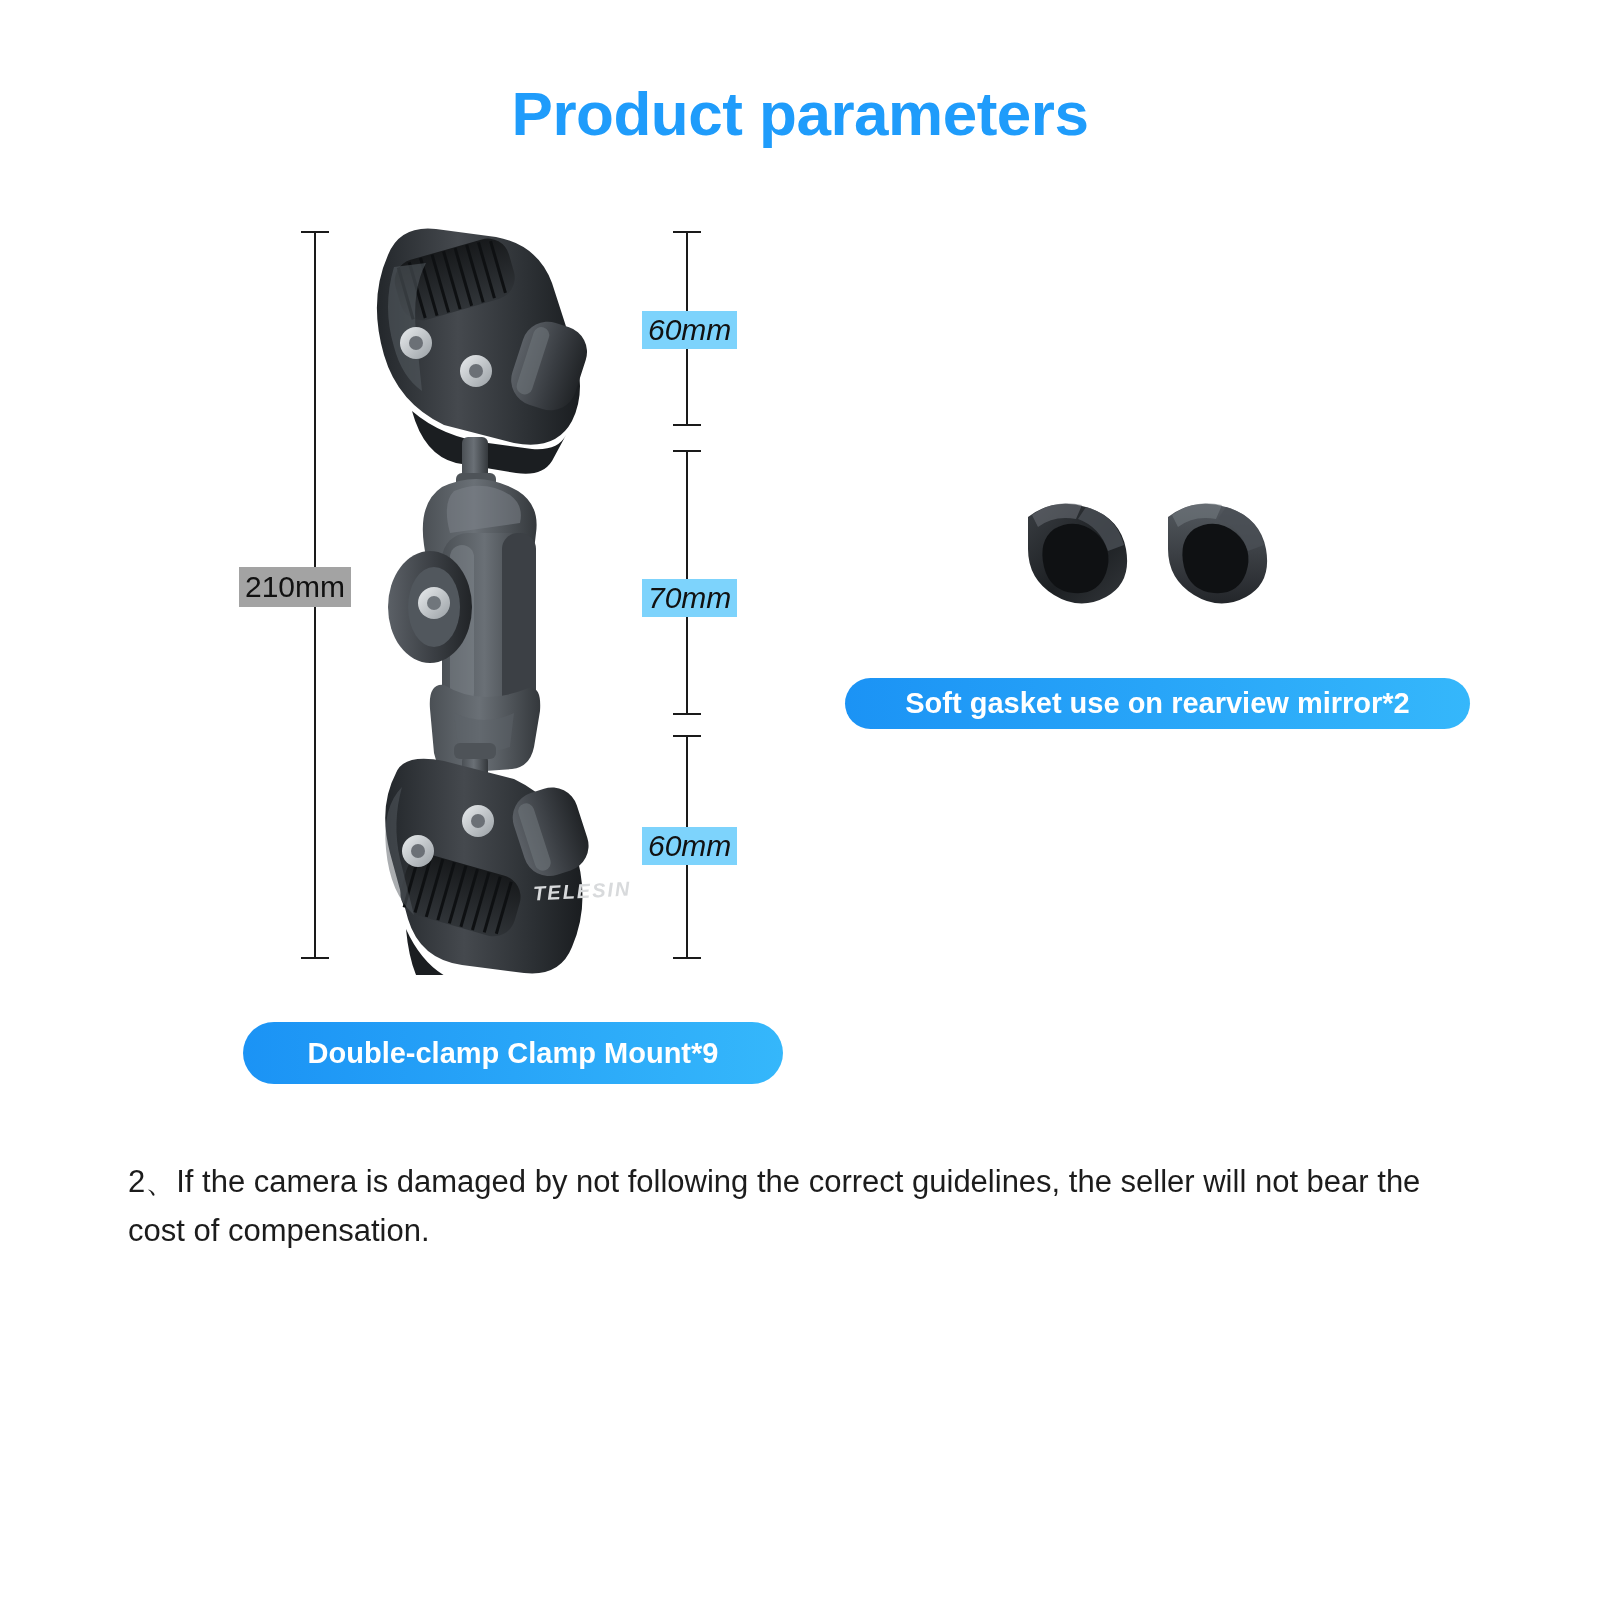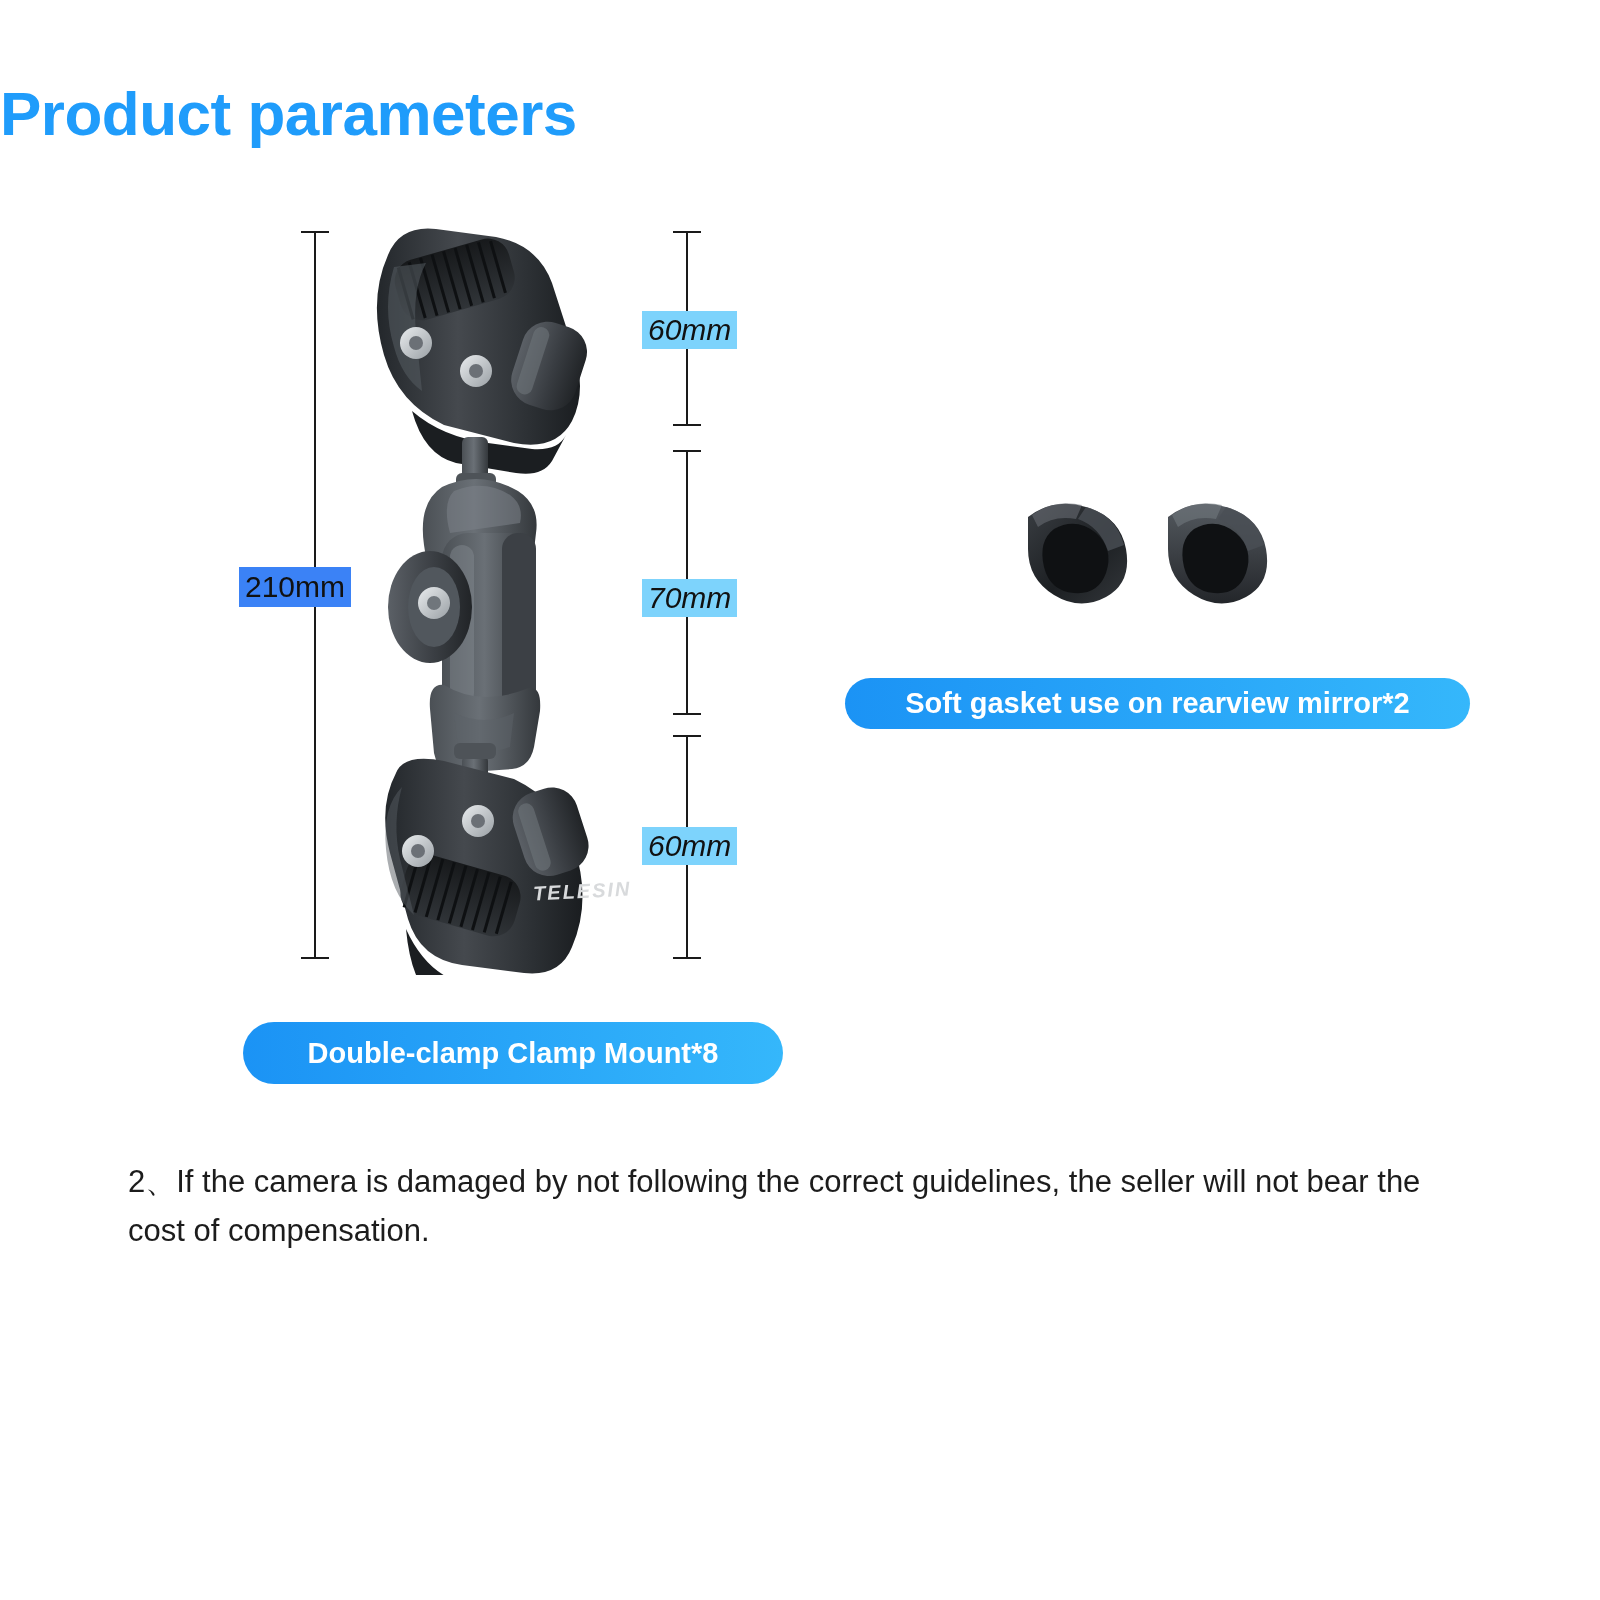--- a/index.html
+++ b/index.html
@@ -9,21 +9,21 @@
     background: #ffffff;
     font-family: "Liberation Sans", sans-serif;
     overflow: hidden;
   }
   .page { position: relative; width: 1600px; height: 1600px; background:#fff; }
 
   
   .title {
     position: absolute;
     top: 78px; left: 0; width: 1600px;
-    text-align: left;
+    text-align: center;
     font-size: 62px;
     font-weight: 700;
     color: #1f9cfb;
     letter-spacing: -0.5px;
   }
 
   
   .product-area {
     position: absolute;
     left: 250px; top: 215px;
@@ -35,21 +35,21 @@
     position: absolute; left: 64px; top: 16px;
     width: 2px; height: 728px; background: #1a1a1a;
   }
   .dim-left::before, .dim-left::after {
     content:""; position:absolute; left:-13px; width:28px; height:2px; background:#1a1a1a;
   }
   .dim-left::before { top: 0; }
   .dim-left::after { bottom: 0; }
   .label-210 {
     position: absolute; left: -11px; top: 352px;
-    font-size: 30px; color: #111; background: #3b82f6; padding: 3px 6px;
+    font-size: 30px; color: #111; background: #a3a3a3; padding: 3px 6px;
   }
 
   
   .dim-right { position: absolute; width: 2px; background: #1a1a1a; left: 436px; }
   .dim-right::before, .dim-right::after {
     content:""; position:absolute; left:-13px; width:28px; height:2px; background:#1a1a1a;
   }
   .dim-right::before { top: 0; }
   .dim-right::after { bottom: 0; }
   .dim-r1 { top: 16px; height: 195px; }
@@ -280,20 +280,20 @@
       <path d="M12 16 q22 -16 50 -10 l-6 14 q-22 -4 -38 8 z" fill="#757b81" opacity="0.55"></path>
       <path d="M66 8 q30 8 38 38 l-16 6 q-8 -24 -30 -32 z" fill="#4a4f55" opacity="0.8"></path>
     </g>
   </svg>
 
   <div class="pill pill-gasket">
     <span>Soft gasket use on rearview mirror*2</span>
   </div>
 
   <div class="pill pill-clamp">
-    <span>Double-clamp Clamp Mount*8</span>
+    <span>Double-clamp Clamp Mount*9</span>
   </div>
 
   <div class="notes">
     <p>2、If the camera is damaged by not following the correct guidelines, the seller will not bear the cost of compensation.</p>
   </div>
 
 </div>
 
 </body></html>

